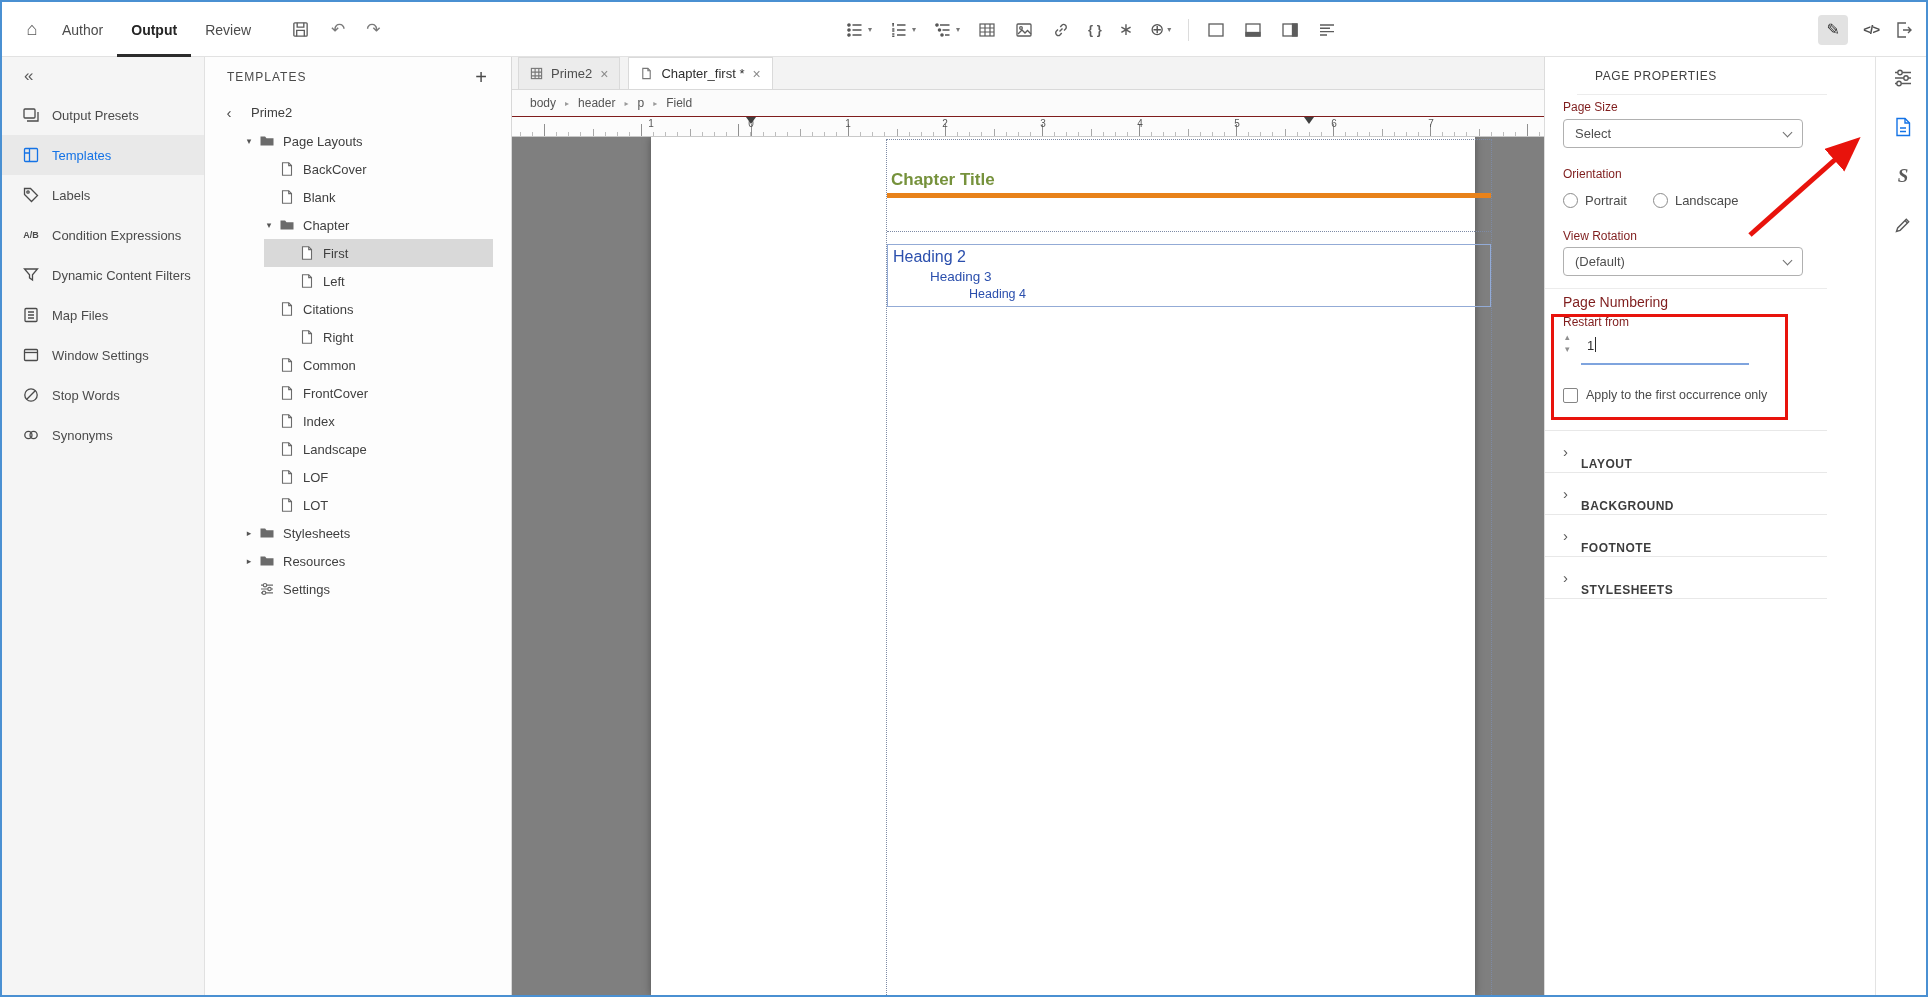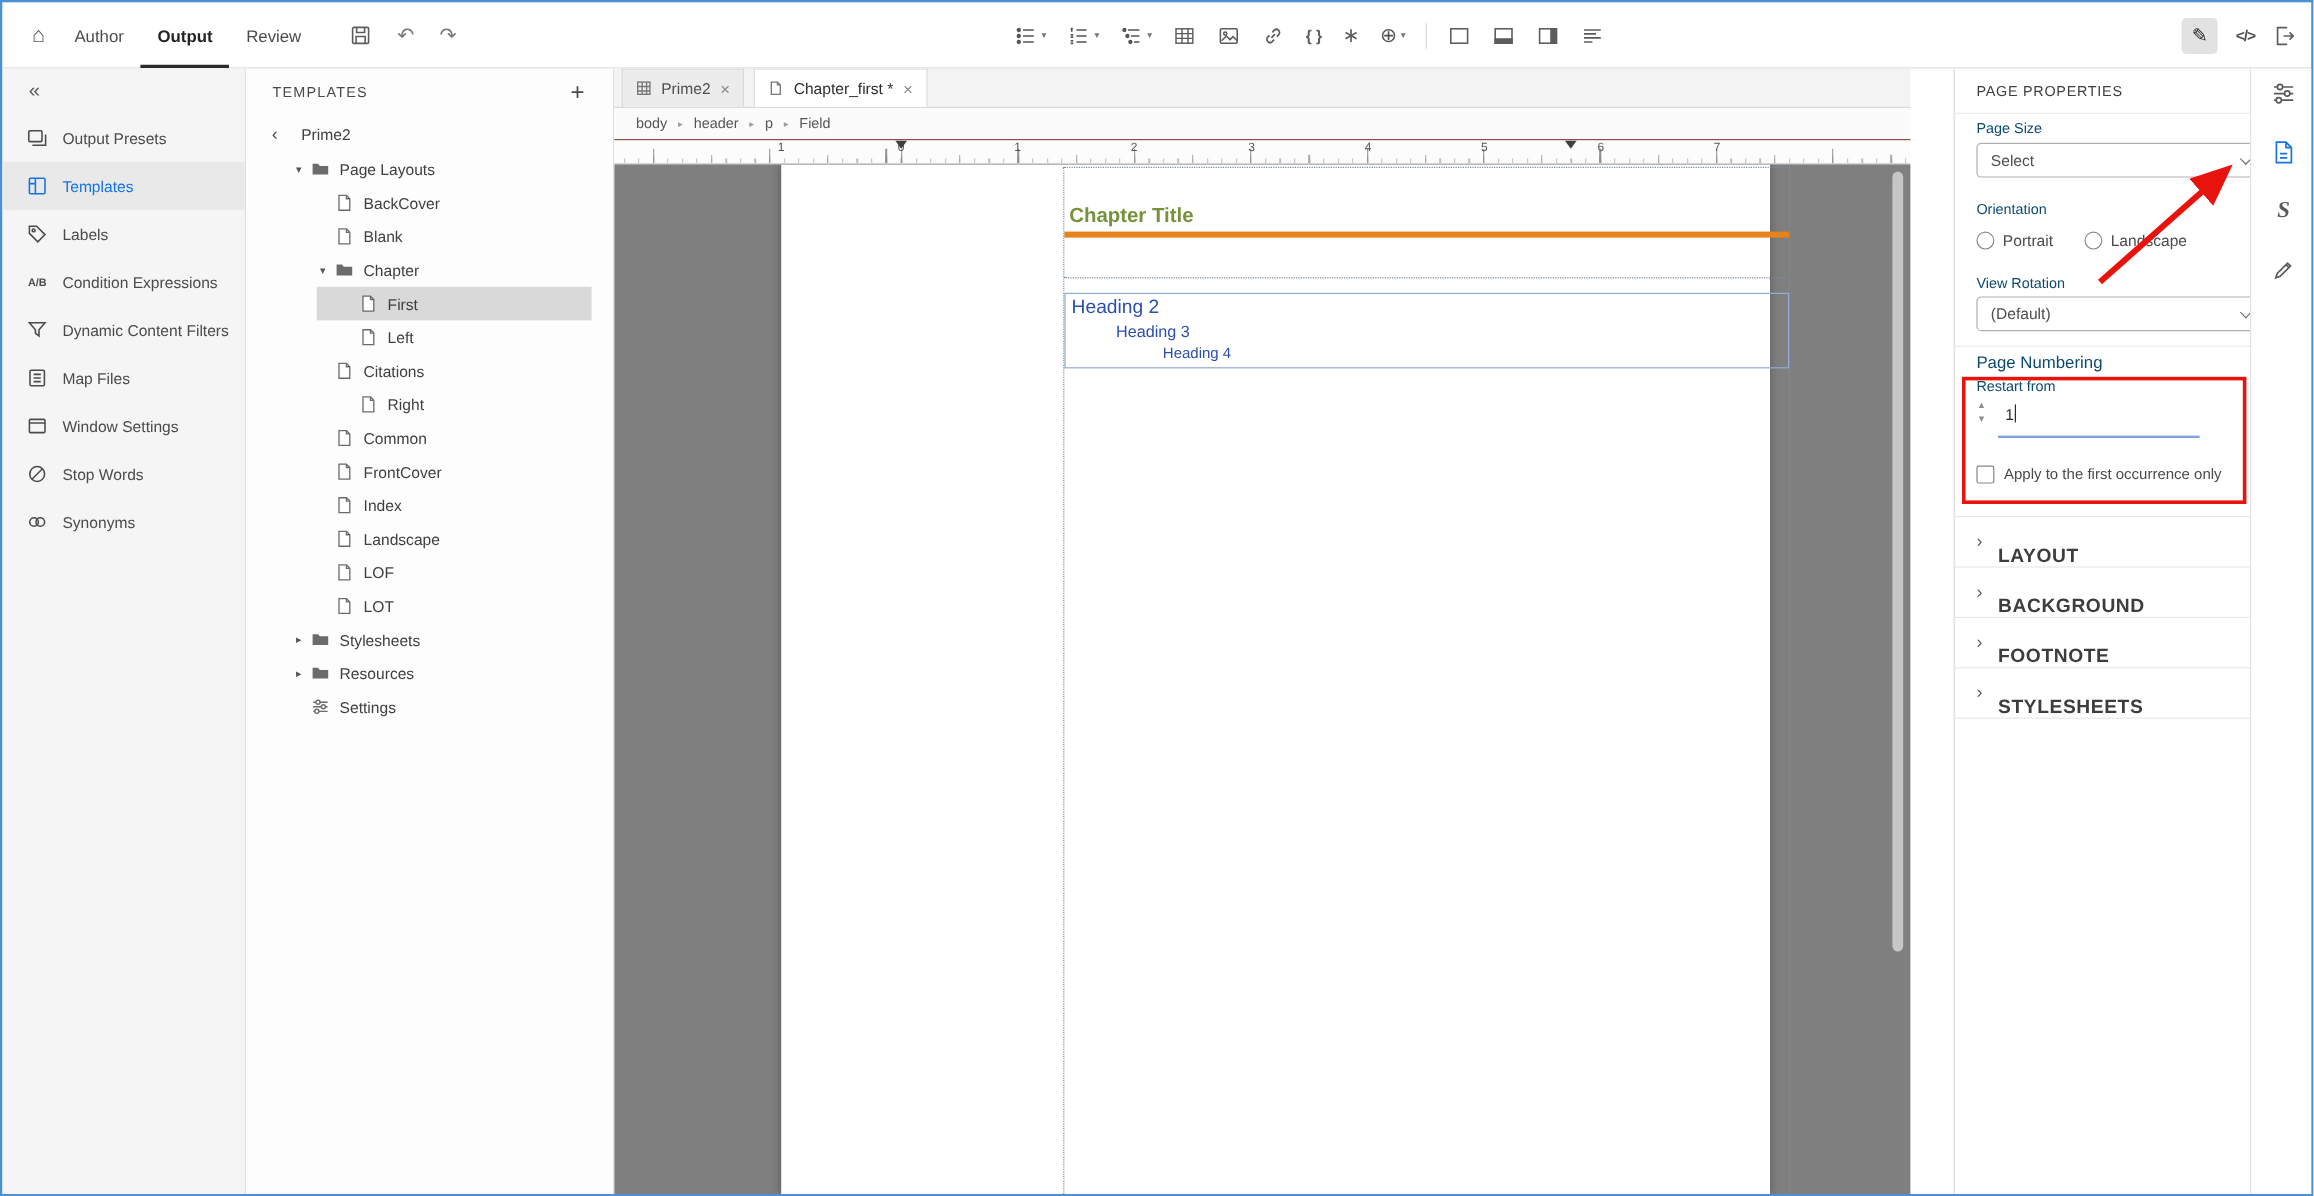--- a/index.html
+++ b/index.html
@@ -77,41 +77,41 @@
 .ch-title{position:absolute;left:4px;top:30px;font-size:17px;font-weight:bold;color:#76923c;}
 .orange-rule{position:absolute;left:0;right:0;top:53px;height:5px;background:#e8821a;}
 .dotsep{position:absolute;left:0;right:0;top:91px;border-top:1px dotted #7d8aa5;}
 .hbox{position:absolute;left:0;right:0;top:104px;height:63px;border:1px solid #93abd6;}
 .h2{position:absolute;left:5px;top:3px;font-size:16px;color:#2b4fad;}
 .h3{position:absolute;left:42px;top:24px;font-size:13.5px;color:#2b4fad;}
 .h4{position:absolute;left:81px;top:42px;font-size:12.5px;color:#2b4fad;}
 .vscroll{position:absolute;right:6px;top:6px;width:9px;height:650px;background:#c6c6c6;border-radius:5px;cursor:pointer;}
 
 
-.props{position:absolute;left:1626px;top:55px;width:283px;height:calc(100% - 55px);background:#fff;border-left:1px solid #dcdcdc;}
+.props{position:absolute;left:1542px;top:55px;width:283px;height:calc(100% - 55px);background:#fff;border-left:1px solid #dcdcdc;padding-left:32px;}
 .props-head{height:38px;display:flex;align-items:center;padding-left:18px;border-bottom:1px solid #ececec;font-size:12px;letter-spacing:.6px;color:#3f3f3f;}
-.plabel{position:absolute;left:18px;font-size:12px;color:#0c4a6e;}
+.plabel{position:absolute;left:18px;font-size:12px;color:#7f1d1d;}
 .pselect{position:absolute;left:18px;width:240px;height:29px;border:1px solid #b0b0b0;border-radius:4px;display:flex;align-items:center;justify-content:space-between;padding:0 11px;font-size:13px;color:#4f4f4f;cursor:pointer;background:#fff;}
 .chevdn{width:7px;height:7px;border-right:1.6px solid #6f6f6f;border-bottom:1.6px solid #6f6f6f;transform:rotate(45deg);margin-top:-3px;flex:none;}
 .radio-row{position:absolute;left:18px;top:136px;display:flex;align-items:center;gap:26px;justify-content:center;}
 .radio{display:flex;align-items:center;gap:7px;cursor:pointer;font-size:13px;color:#4b4b4b;}
 .rdot{width:15px;height:15px;border:1.5px solid #8b8b8b;border-radius:50%;background:#fff;flex:none;}
 .pn-divider{position:absolute;left:0;right:0;top:231px;border-top:1px solid #ececec;}
 .spin{position:absolute;left:20px;font-size:9px;color:#8f8f8f;cursor:pointer;line-height:1;}
 .restart-input{position:absolute;left:38px;top:278px;width:160px;height:20px;border:none;outline:none;background:transparent;font-family:inherit;font-size:13px;color:#2e2e2e;padding-left:4px;}
 .input-caret{position:absolute;left:50px;top:280px;width:1px;height:15px;background:#2c2c2c;}
 .input-underline{position:absolute;left:36px;top:306px;width:168px;height:2px;background:#7fa4de;}
 .chk-row{position:absolute;left:18px;top:330px;display:flex;align-items:flex-start;gap:8px;cursor:pointer;}
 .cbox{width:15px;height:15px;border:1.5px solid #858585;border-radius:2px;background:#fff;flex:none;margin-top:1px;}
 .chk-label{font-size:12.5px;color:#4b4b4b;line-height:17px;}
 .annot-box{position:absolute;left:6px;top:257px;width:237px;height:106px;border:3px solid #e8130c;pointer-events:none;}
 .sections{position:absolute;left:0;right:0;top:373px;border-bottom:1px solid #e8e8e8;}
 .sec-row{height:42px;border-top:1px solid #e8e8e8;display:flex;align-items:center;gap:13px;padding-left:18px;cursor:pointer;}
 .sec-chev{font-size:15px;color:#5a5a5a;line-height:1;}
-.sec-label{font-size:16px;font-weight:bold;letter-spacing:.5px;color:#3d3d3d;margin-top:24px;}
+.sec-label{font-size:12px;font-weight:bold;letter-spacing:.5px;color:#3d3d3d;margin-top:24px;}
 
 
 .rail{position:absolute;left:1873px;top:55px;width:55px;height:calc(100% - 55px);background:#fff;border-left:1px solid #e3e3e3;display:flex;flex-direction:column;align-items:center;gap:27px;padding-top:10px;}
 .rail-ic{width:22px;height:22px;color:#5a5a5a;cursor:pointer;display:flex;align-items:center;justify-content:center;}
 .rail-ic svg{width:22px;height:22px;stroke:currentColor;fill:none;stroke-width:1.4;}
 .rail-ic.active{color:#1473e6;}
 .styles-s{font-family:"Liberation Serif","DejaVu Serif",serif;font-style:italic;font-weight:bold;font-size:19px;}
 
 
 .annot-arrow{position:absolute;left:0;top:0;width:100%;height:100%;pointer-events:none;z-index:20;}

